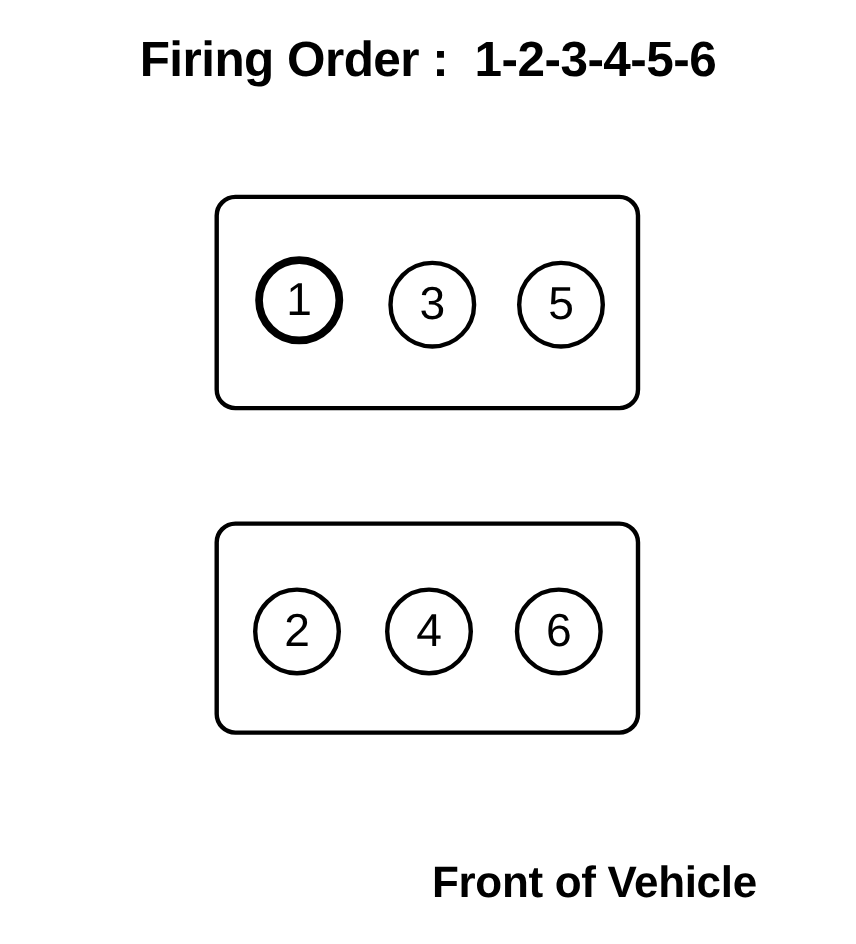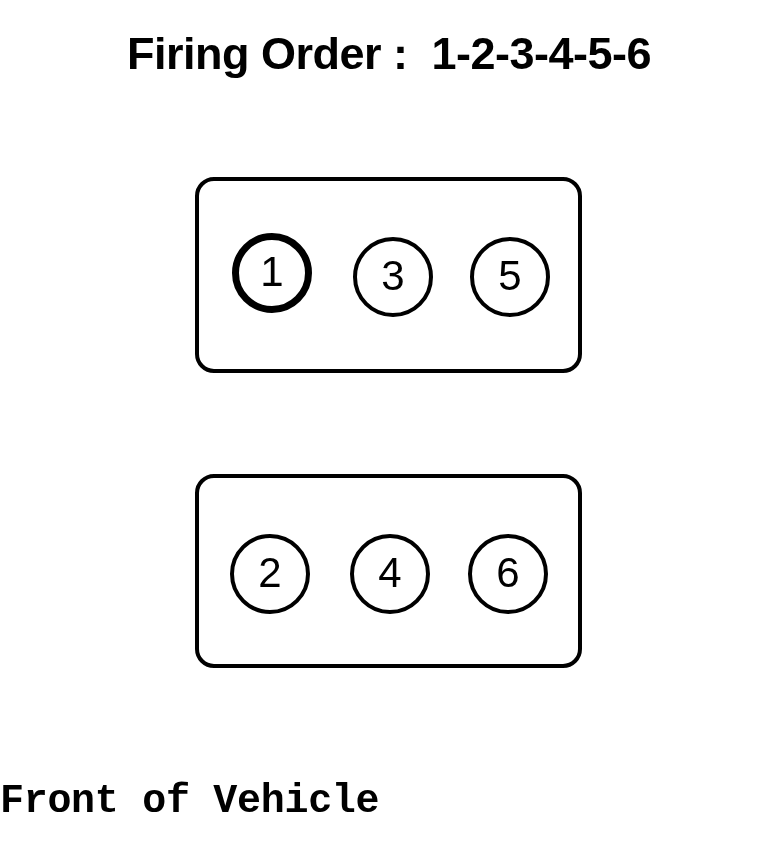--- a/index.html
+++ b/index.html
@@ -34,22 +34,22 @@
     color: #000000;
     white-space: pre;
   }
 
   
   .footer {
     position: absolute;
     left: 0;
     top: 778px;
     width: 688px;
-    text-align: left;
-    font-family: Liberation Mono, monospace;
+    text-align: right;
+    font-family: Liberation Sans, sans-serif;
     font-weight: bold;
     font-size: 40px;
     line-height: 48px;
     letter-spacing: -0.3px;
     color: #000000;
     white-space: pre;
   }
 
   
   .bank {

